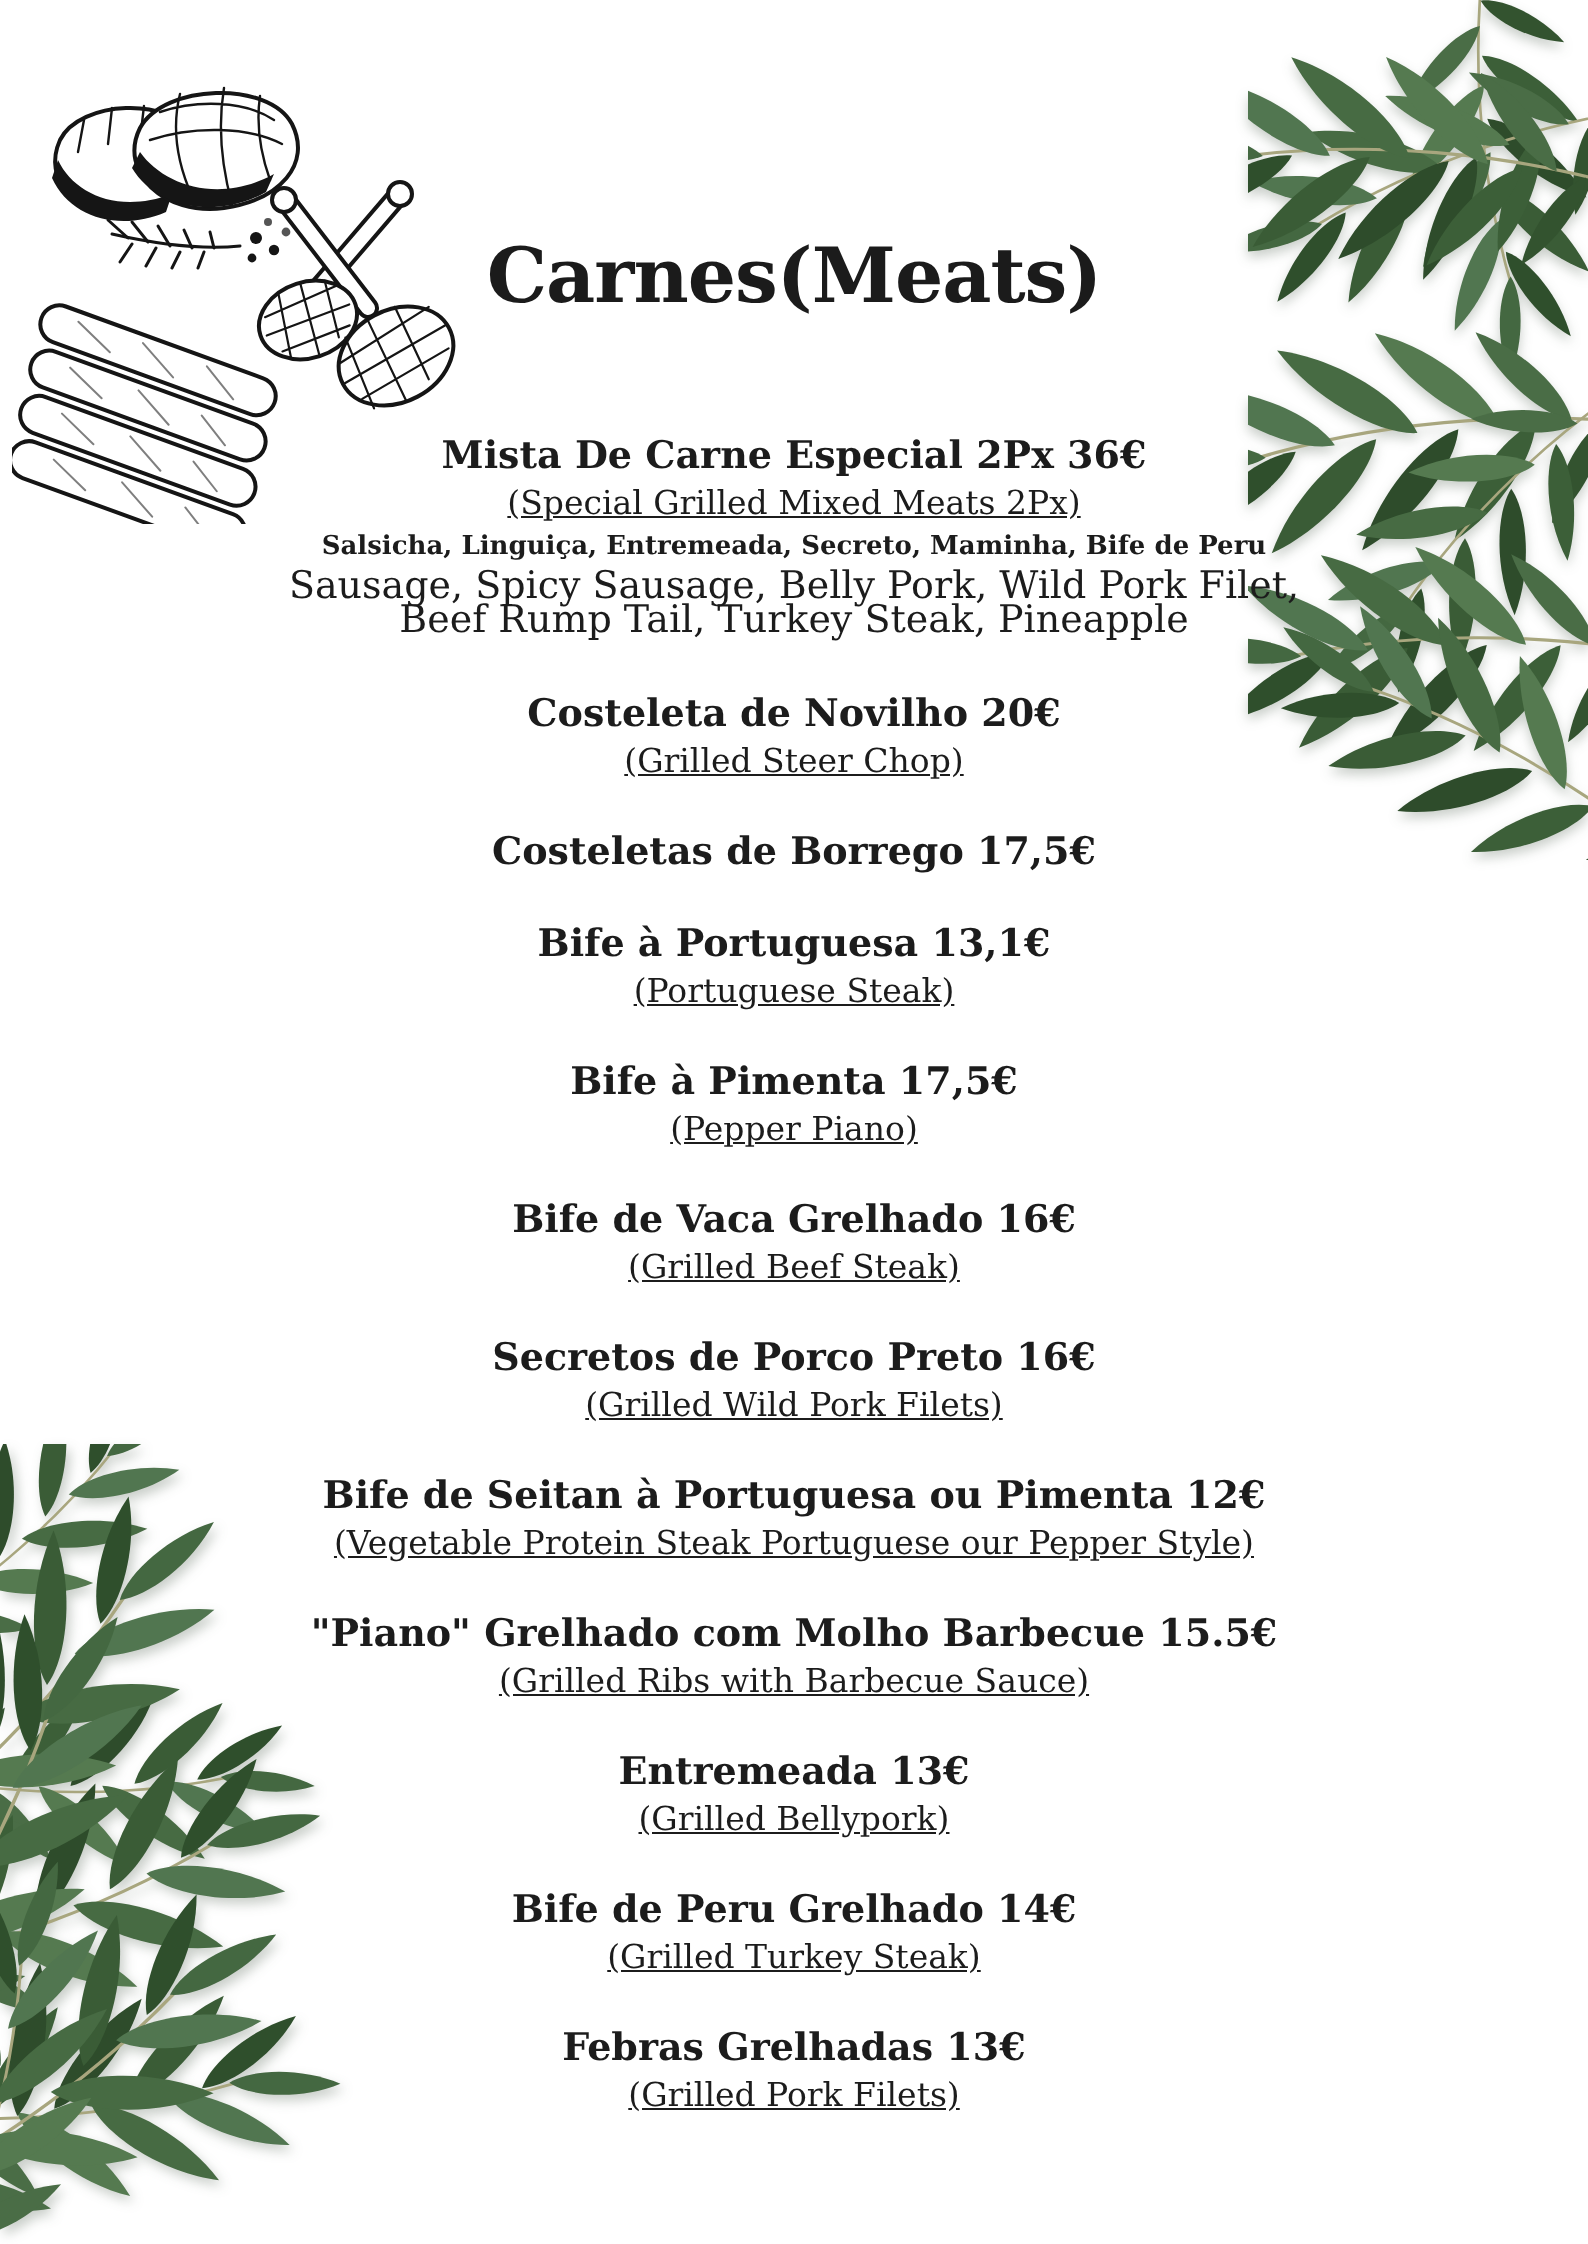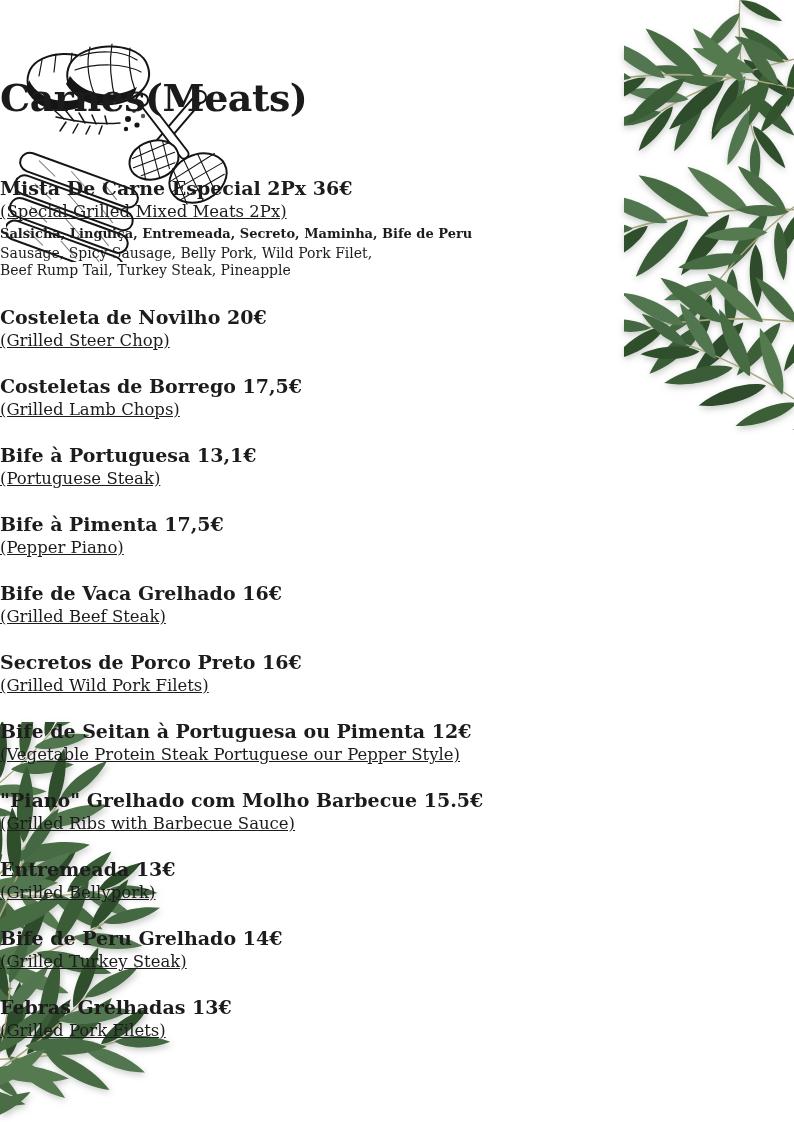--- a/index.html
+++ b/index.html
@@ -10,32 +10,32 @@
     color: #1c1c1c;
     overflow: hidden;
   }
   .page { position: relative; width: 794px; height: 1122px; overflow: hidden; background: #fff; }
 
   .deco { position: absolute; z-index: 1; pointer-events: none; }
   .meat-sketch { left: 6px; top: 20px; width: 244px; height: 242px; }
   .leaves-tr { top: 0; right: 0; width: 170px; height: 430px; filter: drop-shadow(0 3px 3px rgba(40,60,40,.25)); }
   .leaves-bl { left: 0; bottom: 0; width: 250px; height: 400px; filter: drop-shadow(2px 3px 3px rgba(40,60,40,.25)); }
 
-  .content { position: relative; z-index: 2; padding-top: 76px; }
+  .content { position: relative; z-index: 2; text-align: center; padding-top: 76px; margin-top: 40px; }
   .title {
     margin: 0; font-size: 38px; line-height: 44px; font-weight: bold;
     letter-spacing: -0.5px; color: #1b1b1b;
   }
   .menu { margin-top: 56px; }
   .item { margin-bottom: 22px; }
   .menu > div.item:first-of-type { margin-bottom: 26px; }
   .item-name  { font-size: 19px;   line-height: 24px; font-weight: bold; }
   .item-trans { font-size: 16.5px; line-height: 23px; font-weight: normal; text-decoration: underline; }
   .item-detail-bold  { font-size: 13px; line-height: 22px; font-weight: bold; }
-  .item-detail-lines { font-size: 14px; line-height: 17px; font-weight: normal; }
+  .item-detail-lines { font-size: 19px; line-height: 17px; font-weight: normal; }
 </style>
 </head>
 <body>
 
 <div class="page">
 
   <svg width="0" height="0" style="position:absolute" aria-hidden="true">
     <defs>
       <path id="leaf" d="M0,0 C14,-10 48,-12 74,-2 C48,10 14,9 0,0 Z"></path>
       <g id="frond">
@@ -148,21 +148,20 @@
         </div>
 
         <div class="item">
           <div class="item-name">Costeleta de Novilho 20€</div>
           <div class="item-trans">(Grilled Steer Chop)</div>
 
         </div>
 
         <div class="item">
           <div class="item-name">Costeletas de Borrego 17,5€</div>
-          <div class="item-trans">(Grilled Lamb Chops)</div>
 
         </div>
 
         <div class="item">
           <div class="item-name">Bife à Portuguesa 13,1€</div>
           <div class="item-trans">(Portuguese Steak)</div>
 
         </div>
 
         <div class="item">

